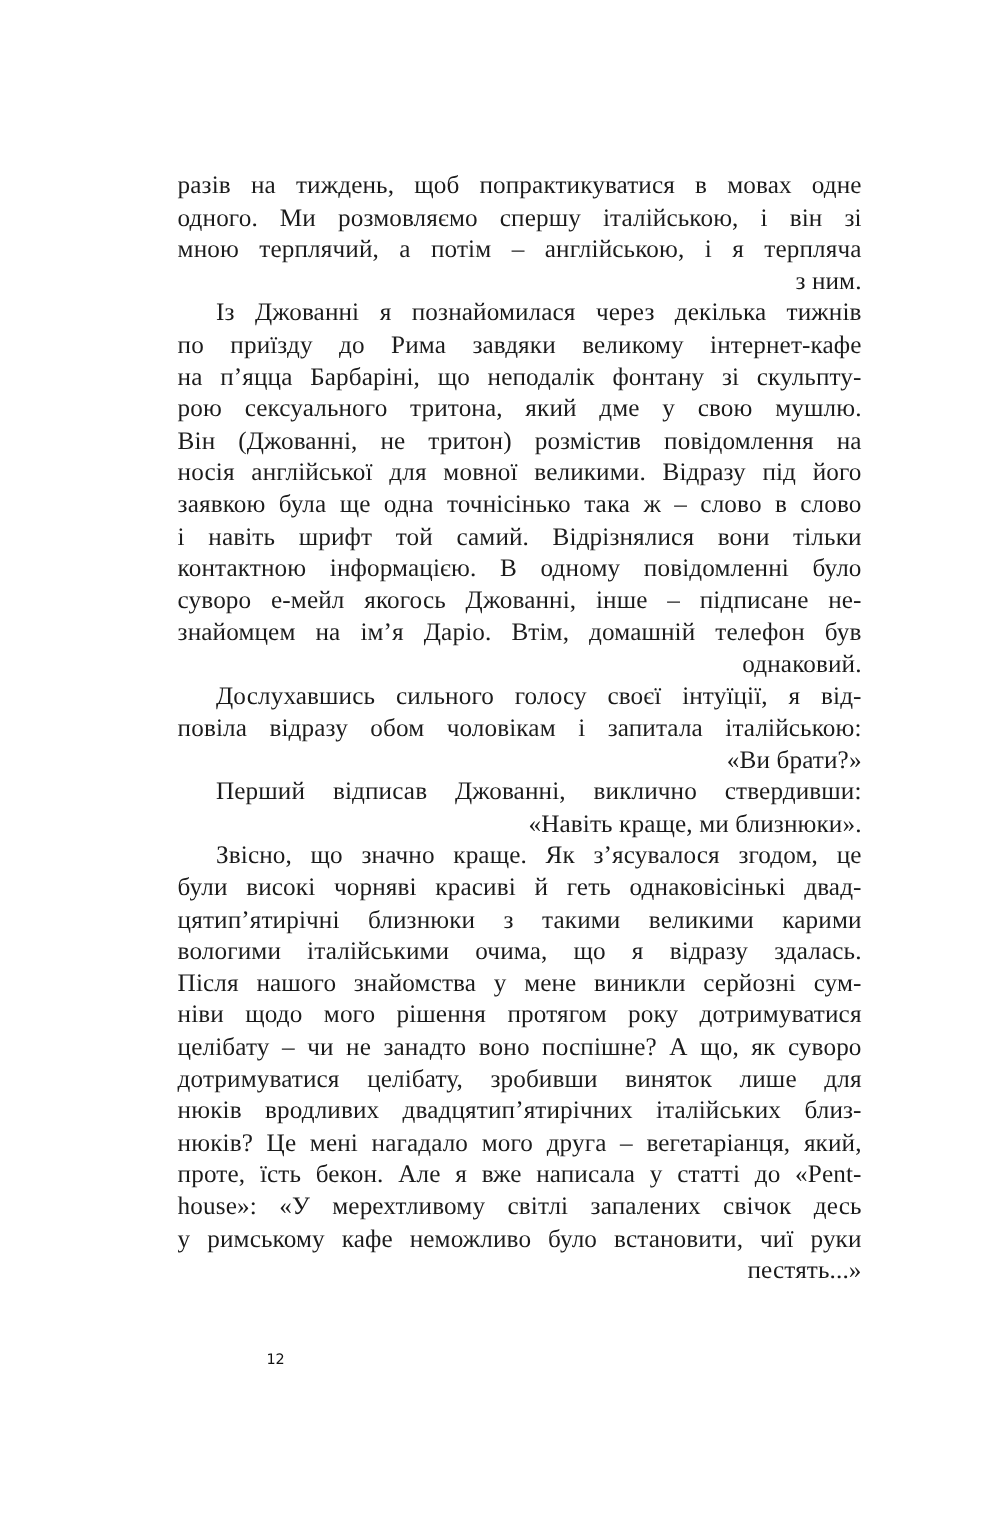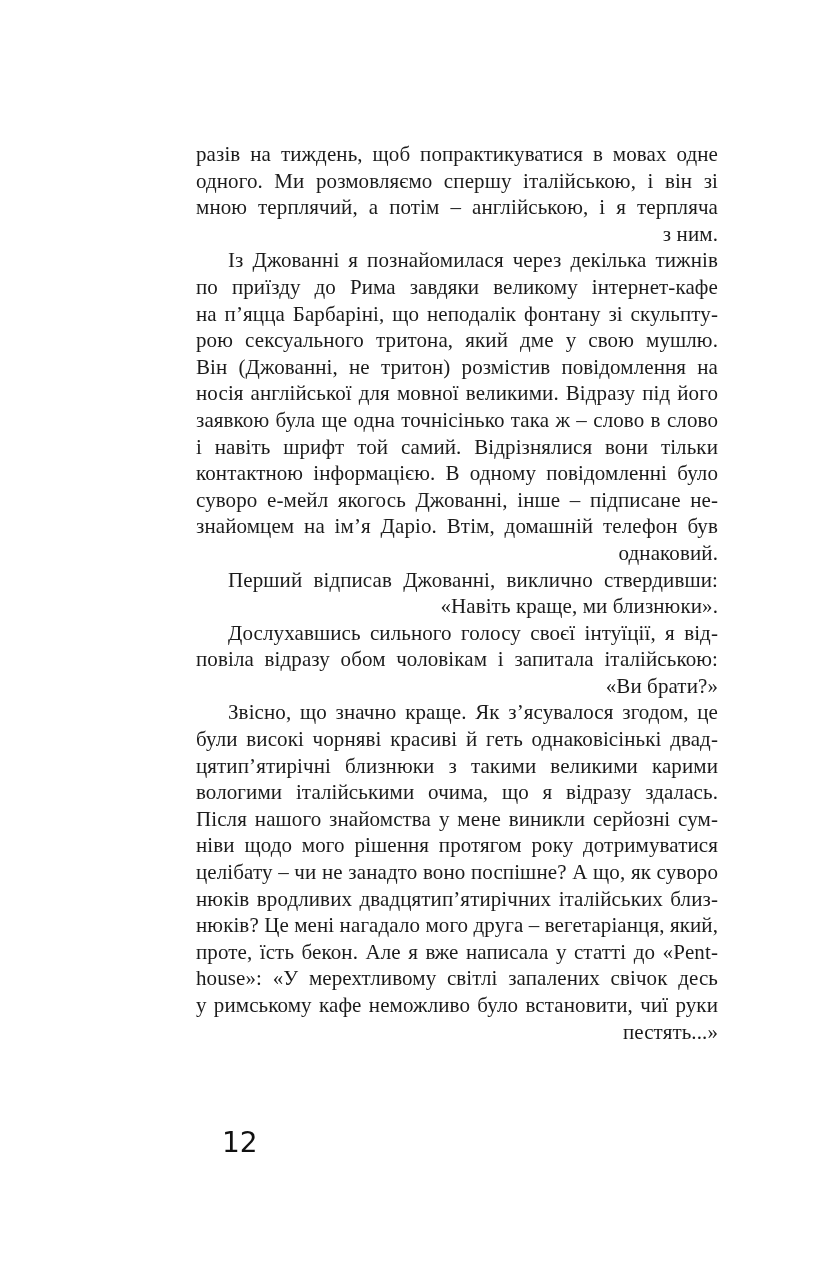--- a/index.html
+++ b/index.html
@@ -28,31 +28,30 @@
   }
   .line {
     font-size: 21px;
     line-height: 26.6px;
     text-align: right;
     letter-spacing: 0.1px;
   }
   .line.j {
     text-align: justify;
     text-align-last: justify;
-    margin-left: 48px;
   }
   .line.indent {
     text-indent: 32px;
   }
   .page-number {
     position: absolute;
     left: 222px;
     top: 1126px;
     font-family: "DejaVu Sans", sans-serif;
-    font-size: 28px;
+    font-size: 12px;
     font-weight: 500;
     color: #111111;
   }
 </style>
 </head>
 <body>
 
 <div class="page">
   <div class="text-block" id="text-block">
       <div class="paragraph">
@@ -69,36 +68,37 @@
         <div class="line j">Він (Джованні, не тритон) розмістив повідомлення на</div>
         <div class="line j">носія англійської для мовної великими. Відразу під його</div>
         <div class="line j">заявкою була ще одна точнісінько така ж – слово в слово</div>
         <div class="line j">і навіть шрифт той самий. Відрізнялися вони тільки</div>
         <div class="line j">контактною інформацією. В одному повідомленні було</div>
         <div class="line j">суворо е-мейл якогось Джованні, інше – підписане не-</div>
         <div class="line j">знайомцем на ім’я Даріо. Втім, домашній телефон був</div>
         <div class="line">однаковий.</div>
       </div>
       <div class="paragraph">
-        <div class="line j indent">Перший відписав Джованні, виклично ствердивши:</div>
-        <div class="line">«Навіть краще, ми близнюки».</div>
-      </div>
-      <div class="paragraph">
         <div class="line j indent">Дослухавшись сильного голосу своєї інтуїції, я від-</div>
         <div class="line j">повіла відразу обом чоловікам і запитала італійською:</div>
         <div class="line">«Ви брати?»</div>
+      </div>
+      <div class="paragraph">
+        <div class="line j indent">Перший відписав Джованні, виклично ствердивши:</div>
+        <div class="line">«Навіть краще, ми близнюки».</div>
       </div>
       <div class="paragraph">
         <div class="line j indent">Звісно, що значно краще. Як з’ясувалося згодом, це</div>
         <div class="line j">були високі чорняві красиві й геть однаковісінькі двад-</div>
         <div class="line j">цятип’ятирічні близнюки з такими великими карими</div>
         <div class="line j">вологими італійськими очима, що я відразу здалась.</div>
         <div class="line j">Після нашого знайомства у мене виникли серйозні сум-</div>
         <div class="line j">ніви щодо мого рішення протягом року дотримуватися</div>
         <div class="line j">целібату – чи не занадто воно поспішне? А що, як суворо</div>
+        <div class="line j">дотримуватися целібату, зробивши виняток лише для</div>
         <div class="line j">нюків вродливих двадцятип’ятирічних італійських близ-</div>
         <div class="line j">нюків? Це мені нагадало мого друга – вегетаріанця, який,</div>
         <div class="line j">проте, їсть бекон. Але я вже написала у статті до «Pent-</div>
         <div class="line j">house»: «У мерехтливому світлі запалених свічок десь</div>
         <div class="line j">у римському кафе неможливо було встановити, чиї руки</div>
         <div class="line">пестять...»</div>
       </div>
     </div>
   <div class="page-number">12</div>
 </div>

